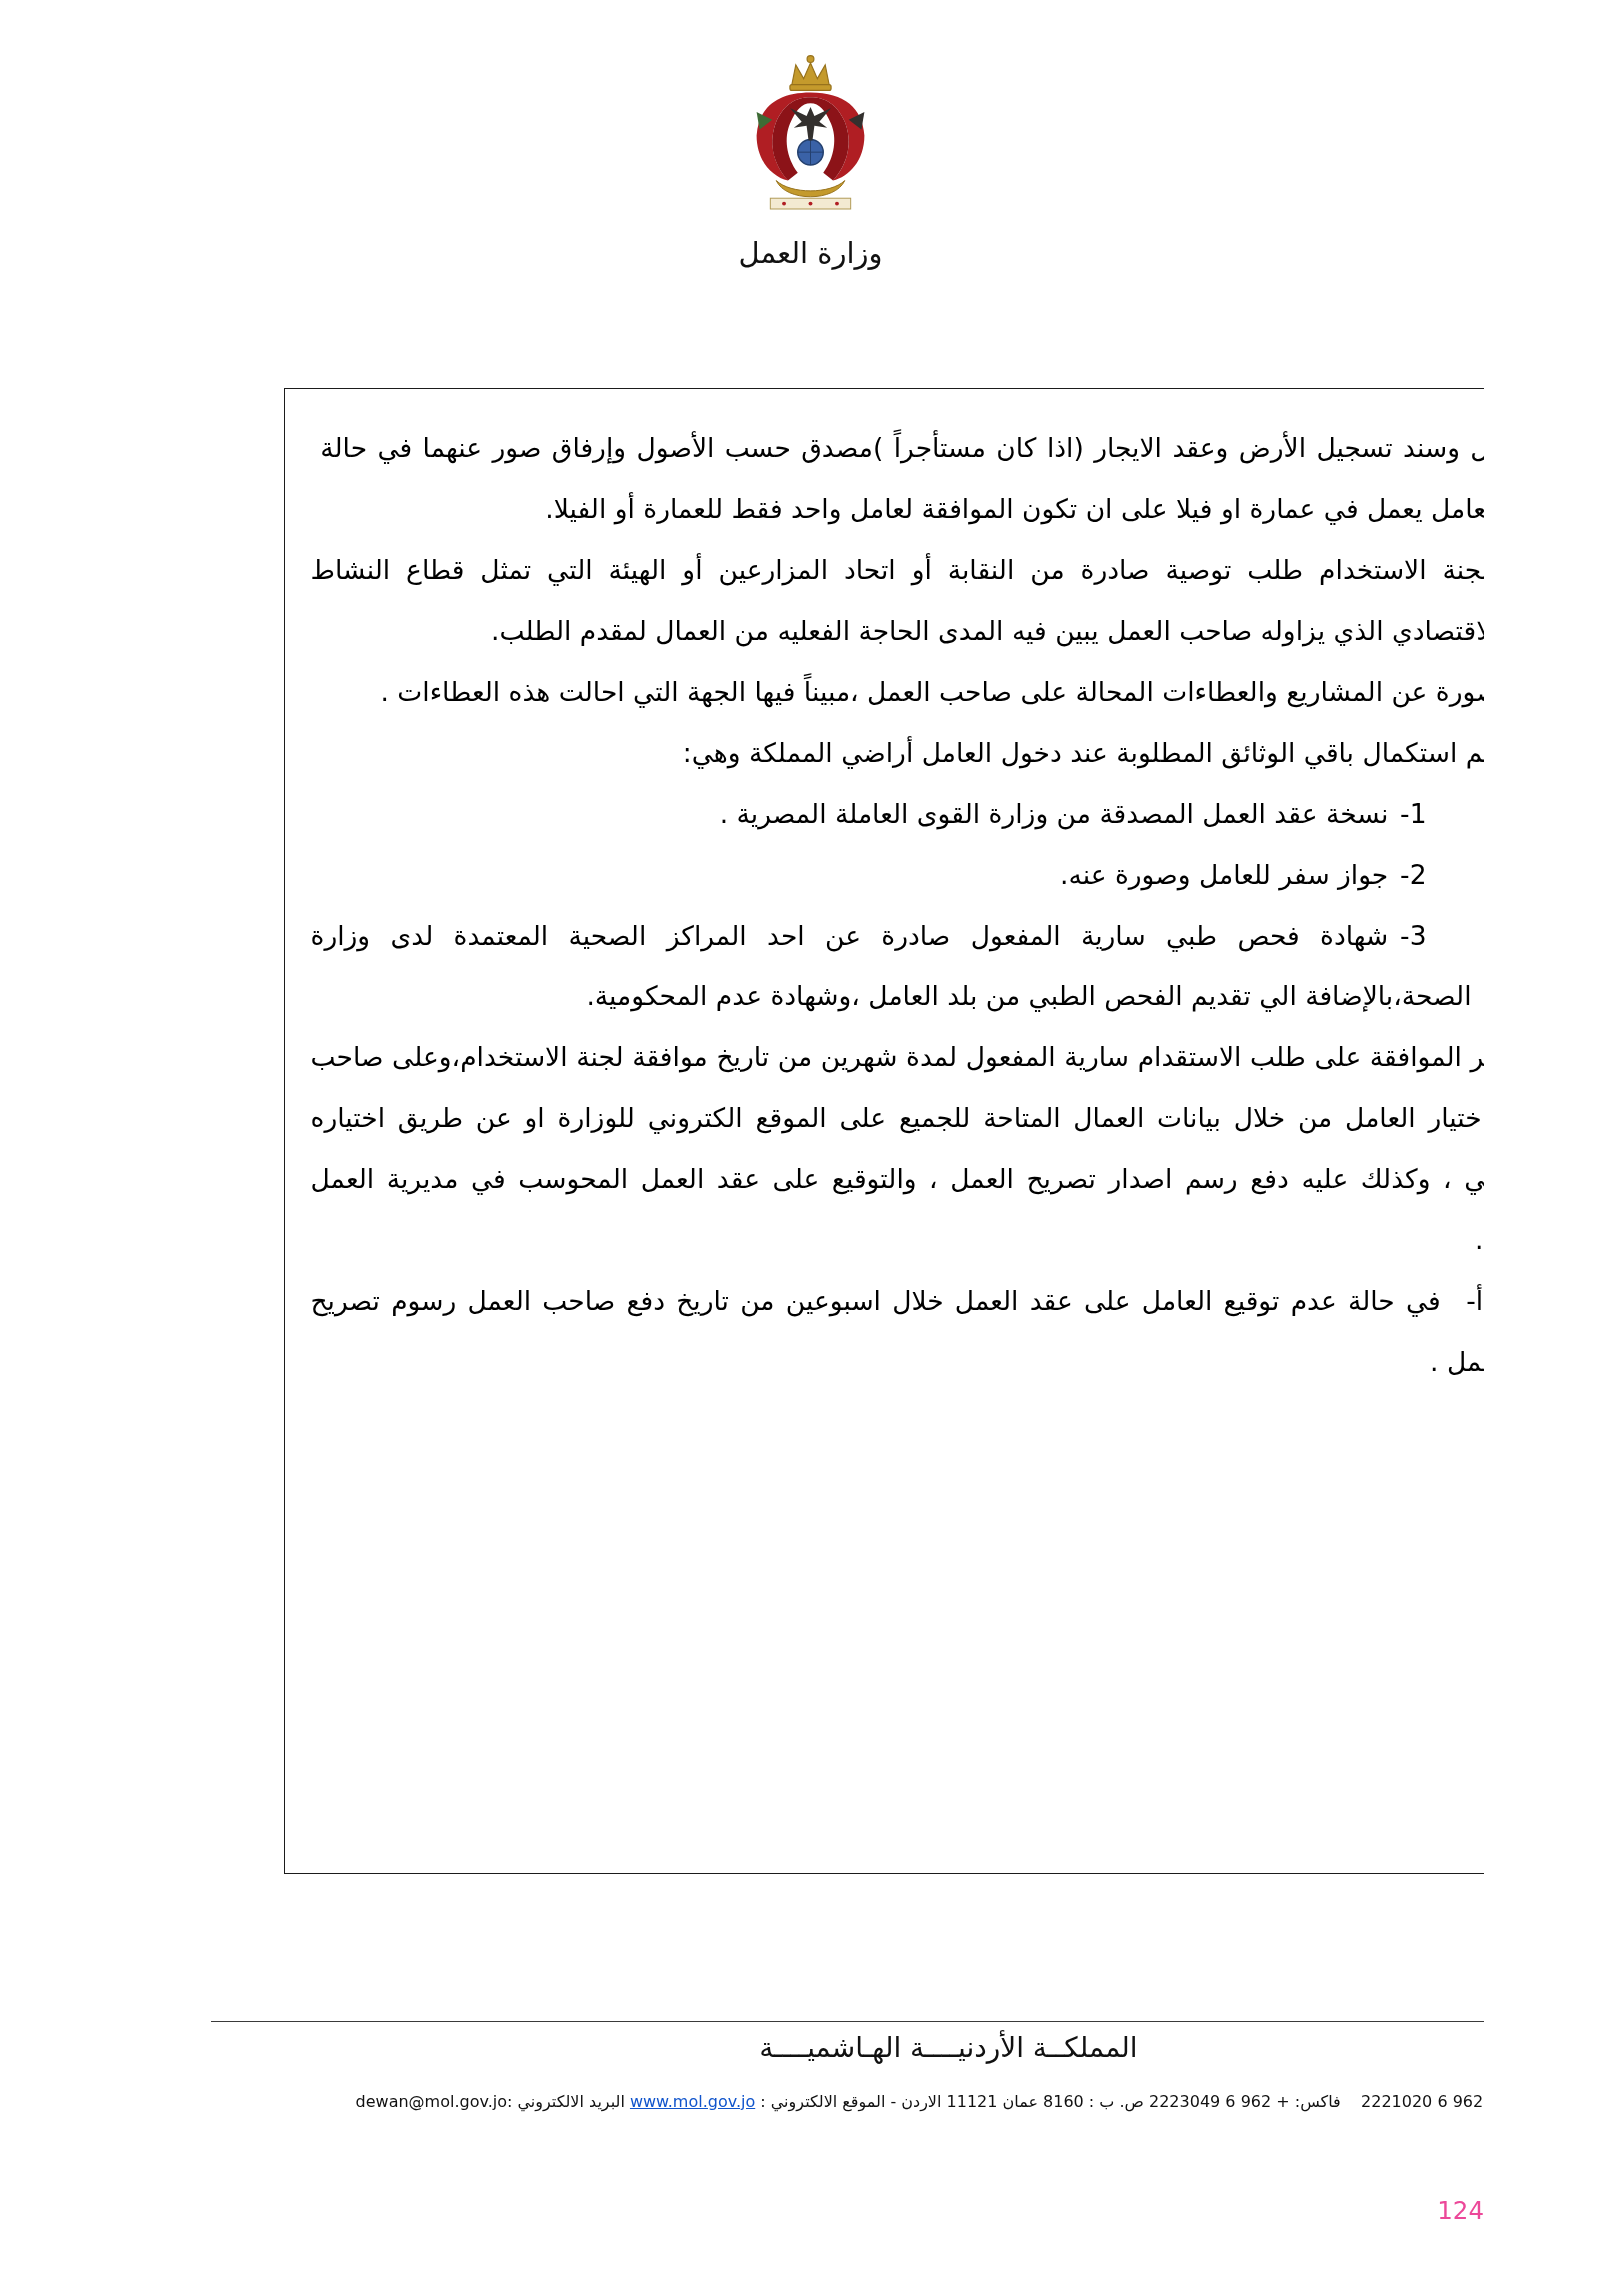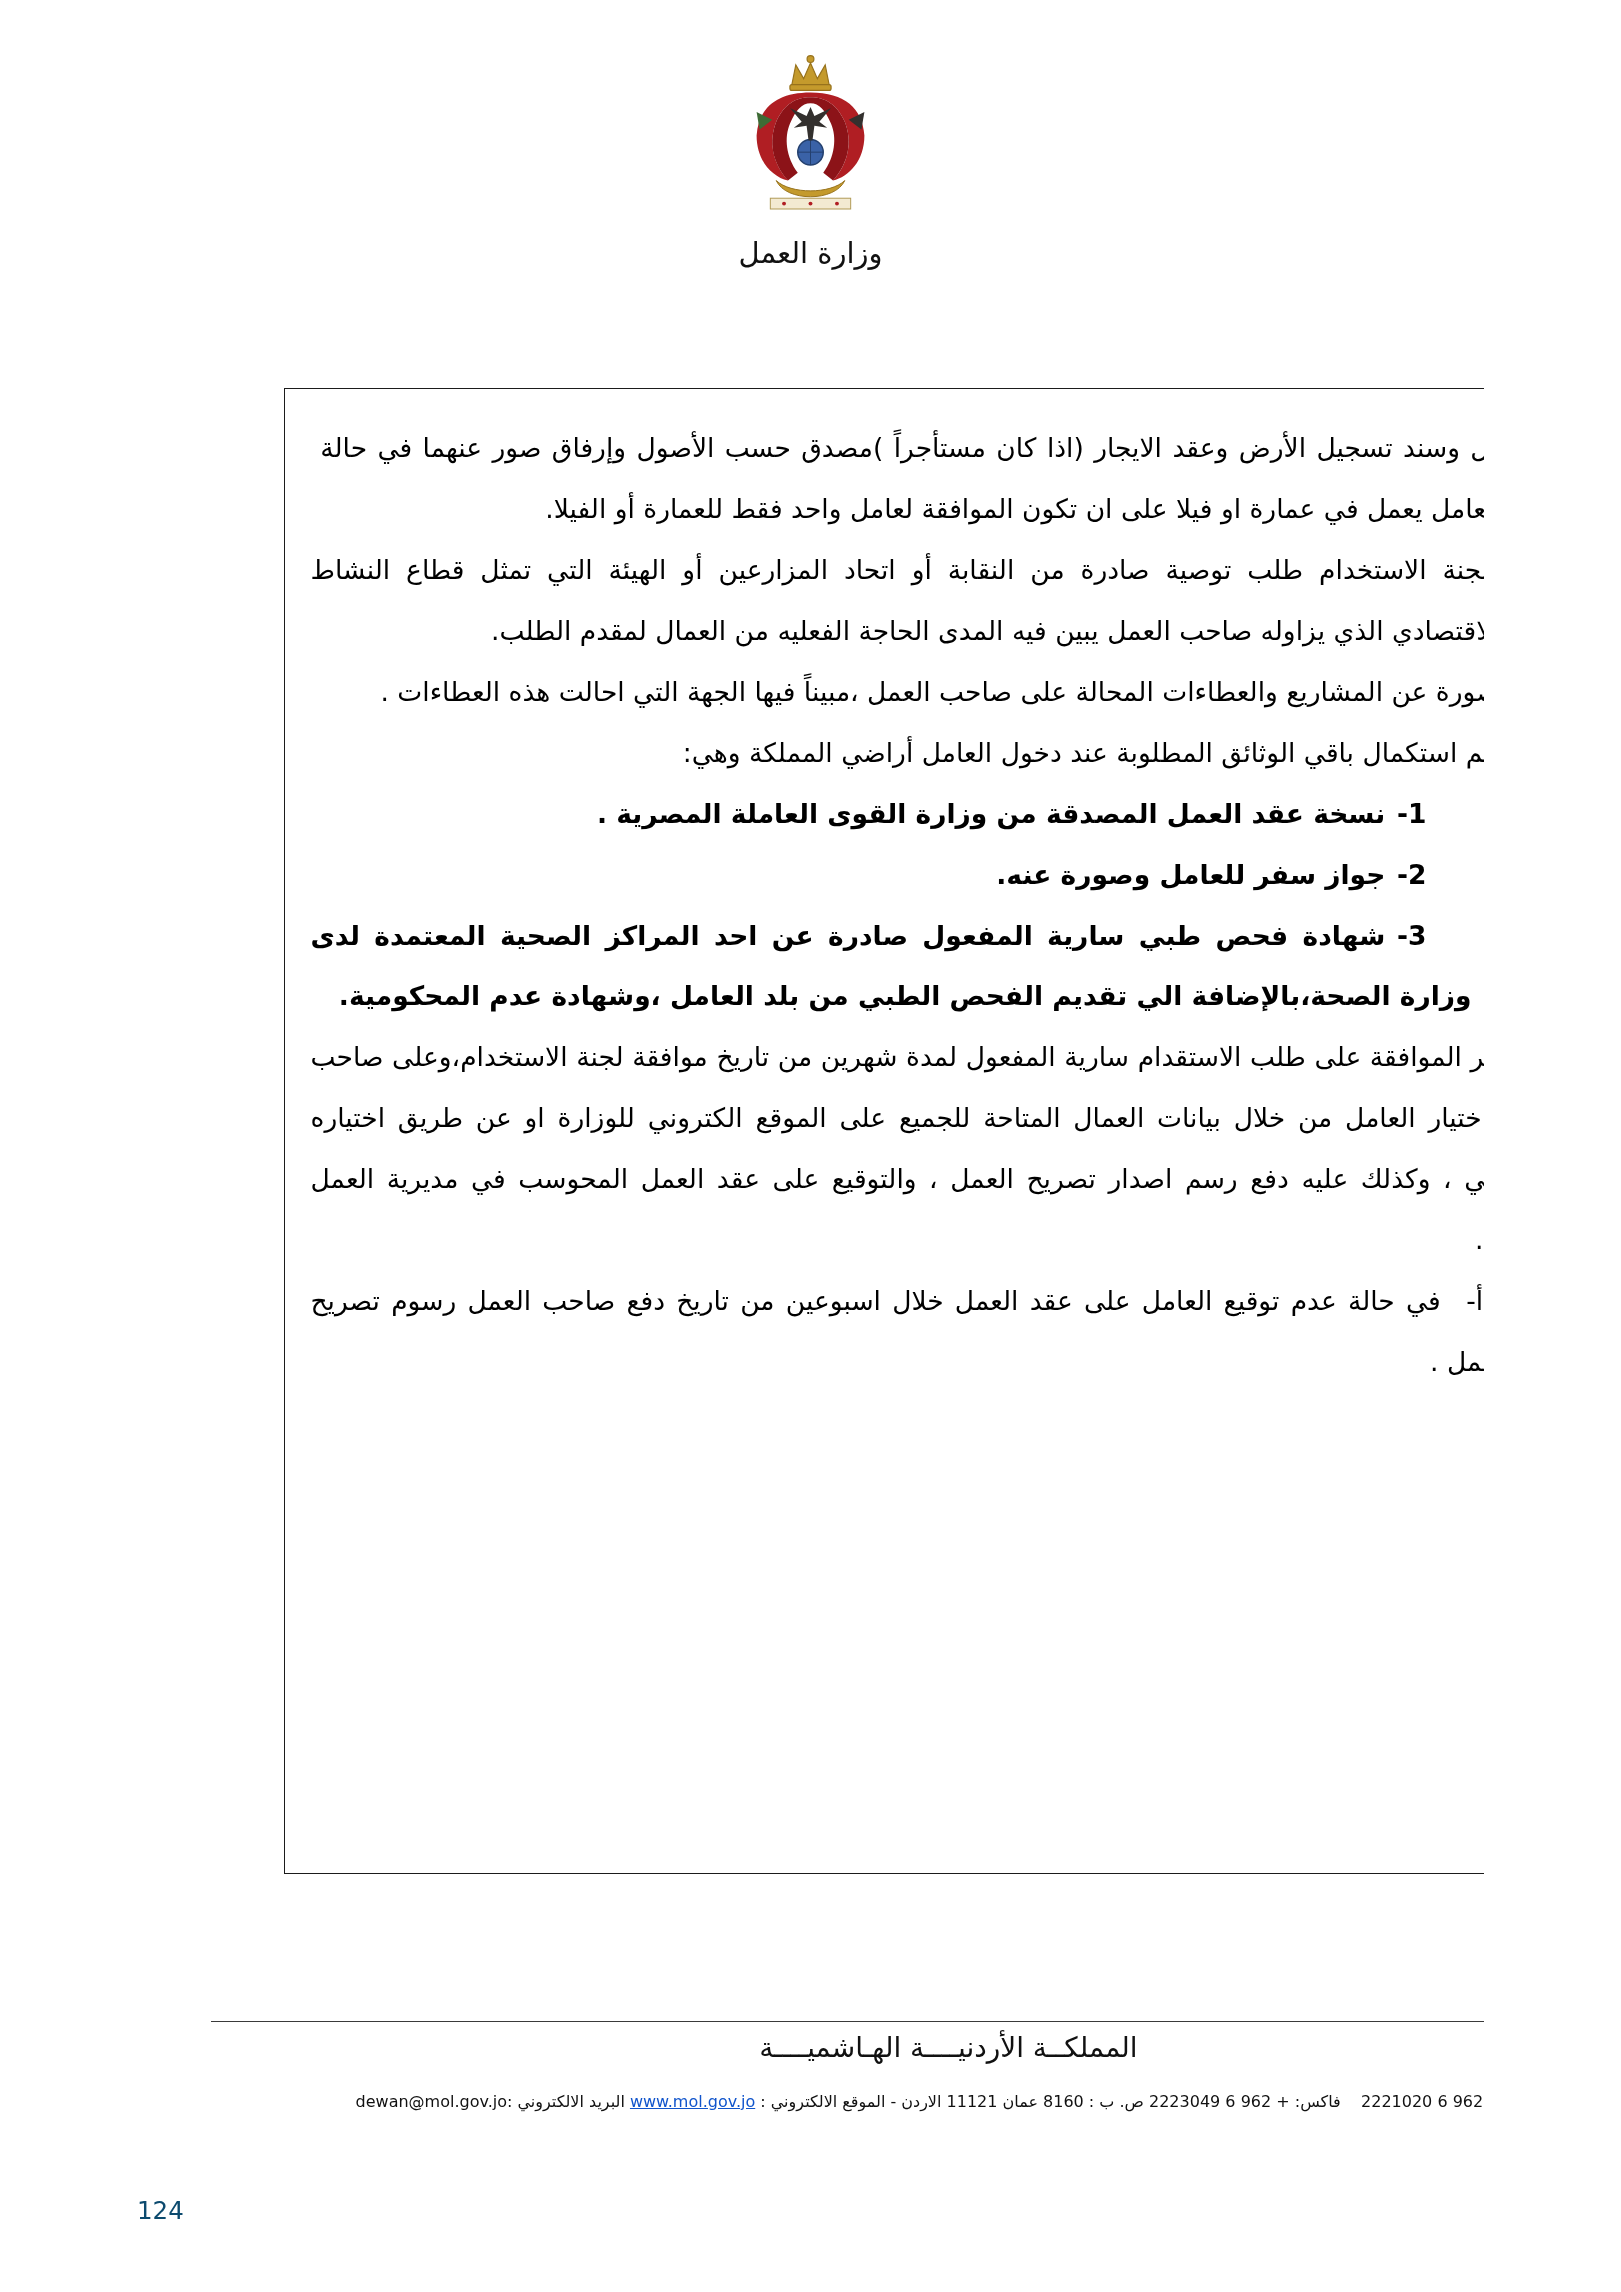--- a/index.html
+++ b/index.html
@@ -23,35 +23,35 @@
     overflow:hidden;
   }
   .item { text-align:justify; }
   .cont { padding:0 9.8px; text-indent:15.7px; }
   .hang { display:flex; }
   .hang .marker { flex:0 0 55px; }
   .hang .txt { flex:1 1 auto; text-align:justify; }
   .ind1 { padding-right:11.8px; }
   .flow .marker-inline { margin-left:11.8px; }
   .main { text-indent:5.9px; }
-  .sub  { padding-right:94px;  text-indent:45px;font-weight:bold; }
+  .sub  { padding-right:94px;  text-indent:45px; }
   .subA { padding-right:55px;  text-indent:27.4px; }
   .subA .marker-inline { margin-left:25.5px; }
 
   
   .footer {
     position:absolute; top:2021px; left:74px; width:1475px;
     border-top:1.5px solid #3a3a3a; text-align:center; direction:rtl;
   }
   .kingdom { font-size:28px; padding-top:8.8px; color:#111; }
   .contact { font-size:16px; margin-top:28px; color:#111; white-space:nowrap; }
   .contact .link { color:#1155cc; text-decoration:underline; cursor:pointer; }
   .page-number {
-    position:absolute; top:2196px; left:0; right:0; text-align:left;
-    font-size:24.5px; color:#0c4a6e;
+    position:absolute; top:2196px; left:0; right:0; text-align:right;
+    font-size:24.5px; color:#ec4899;
   }
 </style>
 </head>
 <body>
 
 <div class="page">
 
   <div class="header">
     <div class="emblem-wrap">
       <svg width="147" height="169" viewBox="0 0 150 172" aria-hidden="true">

